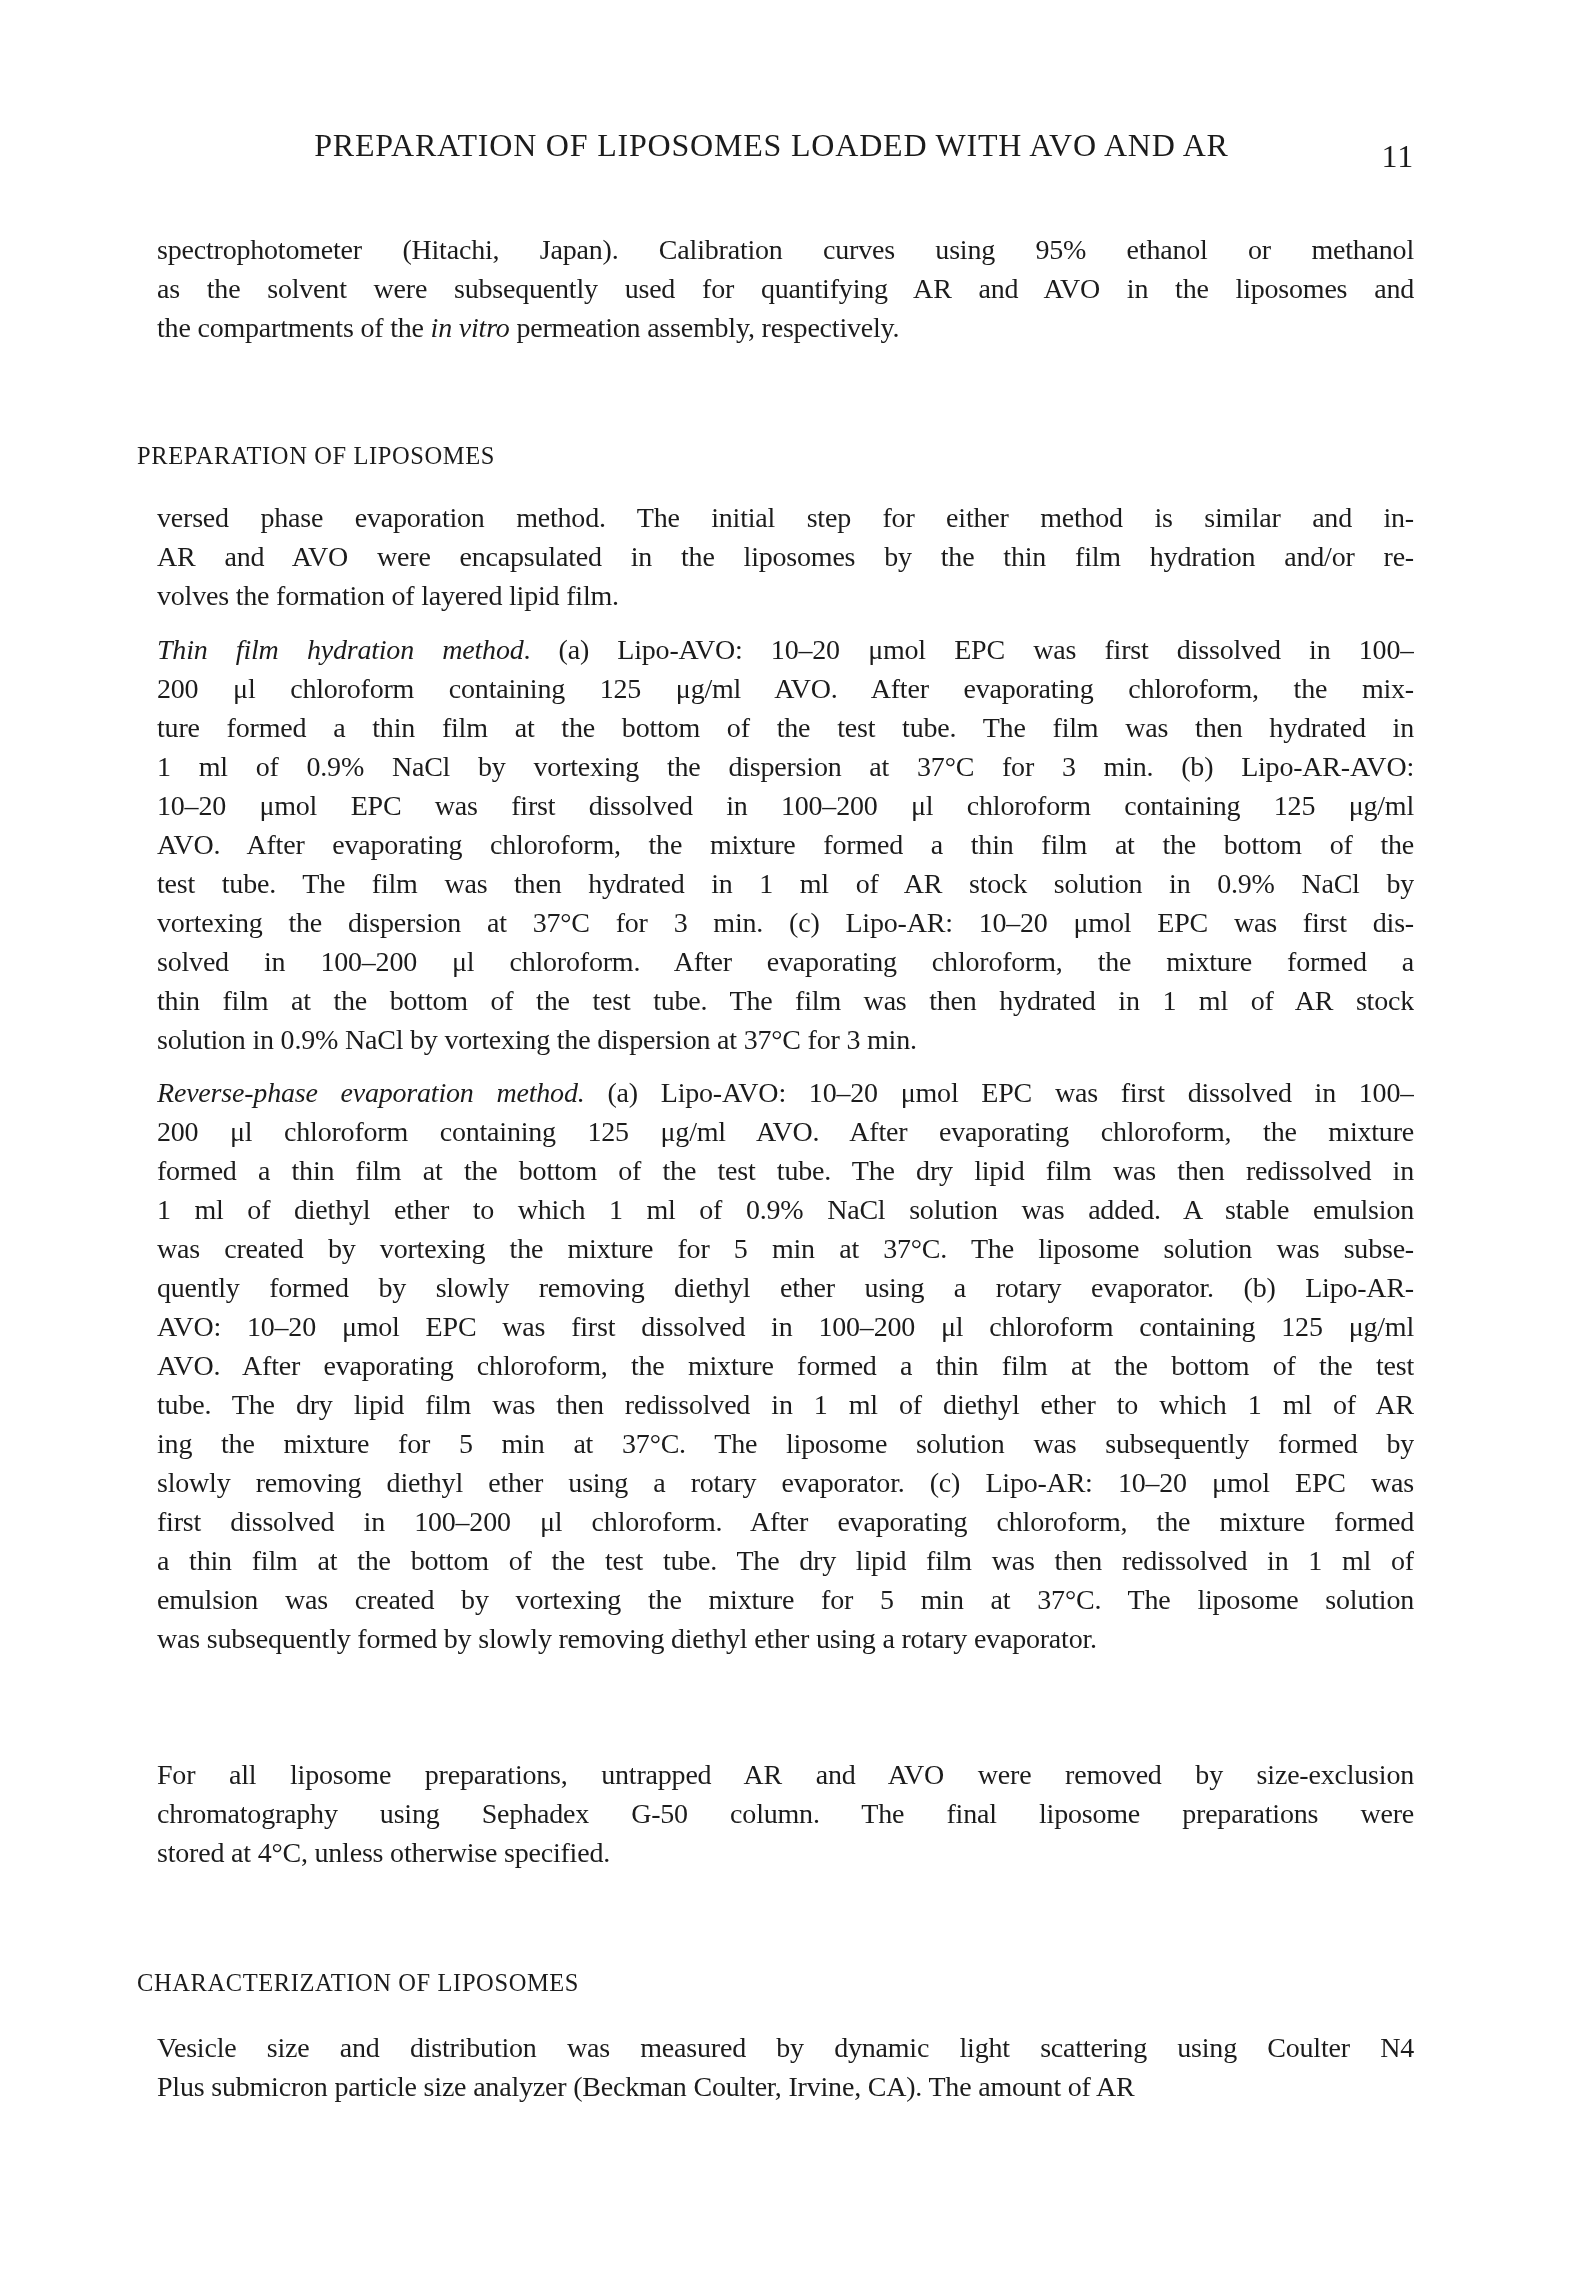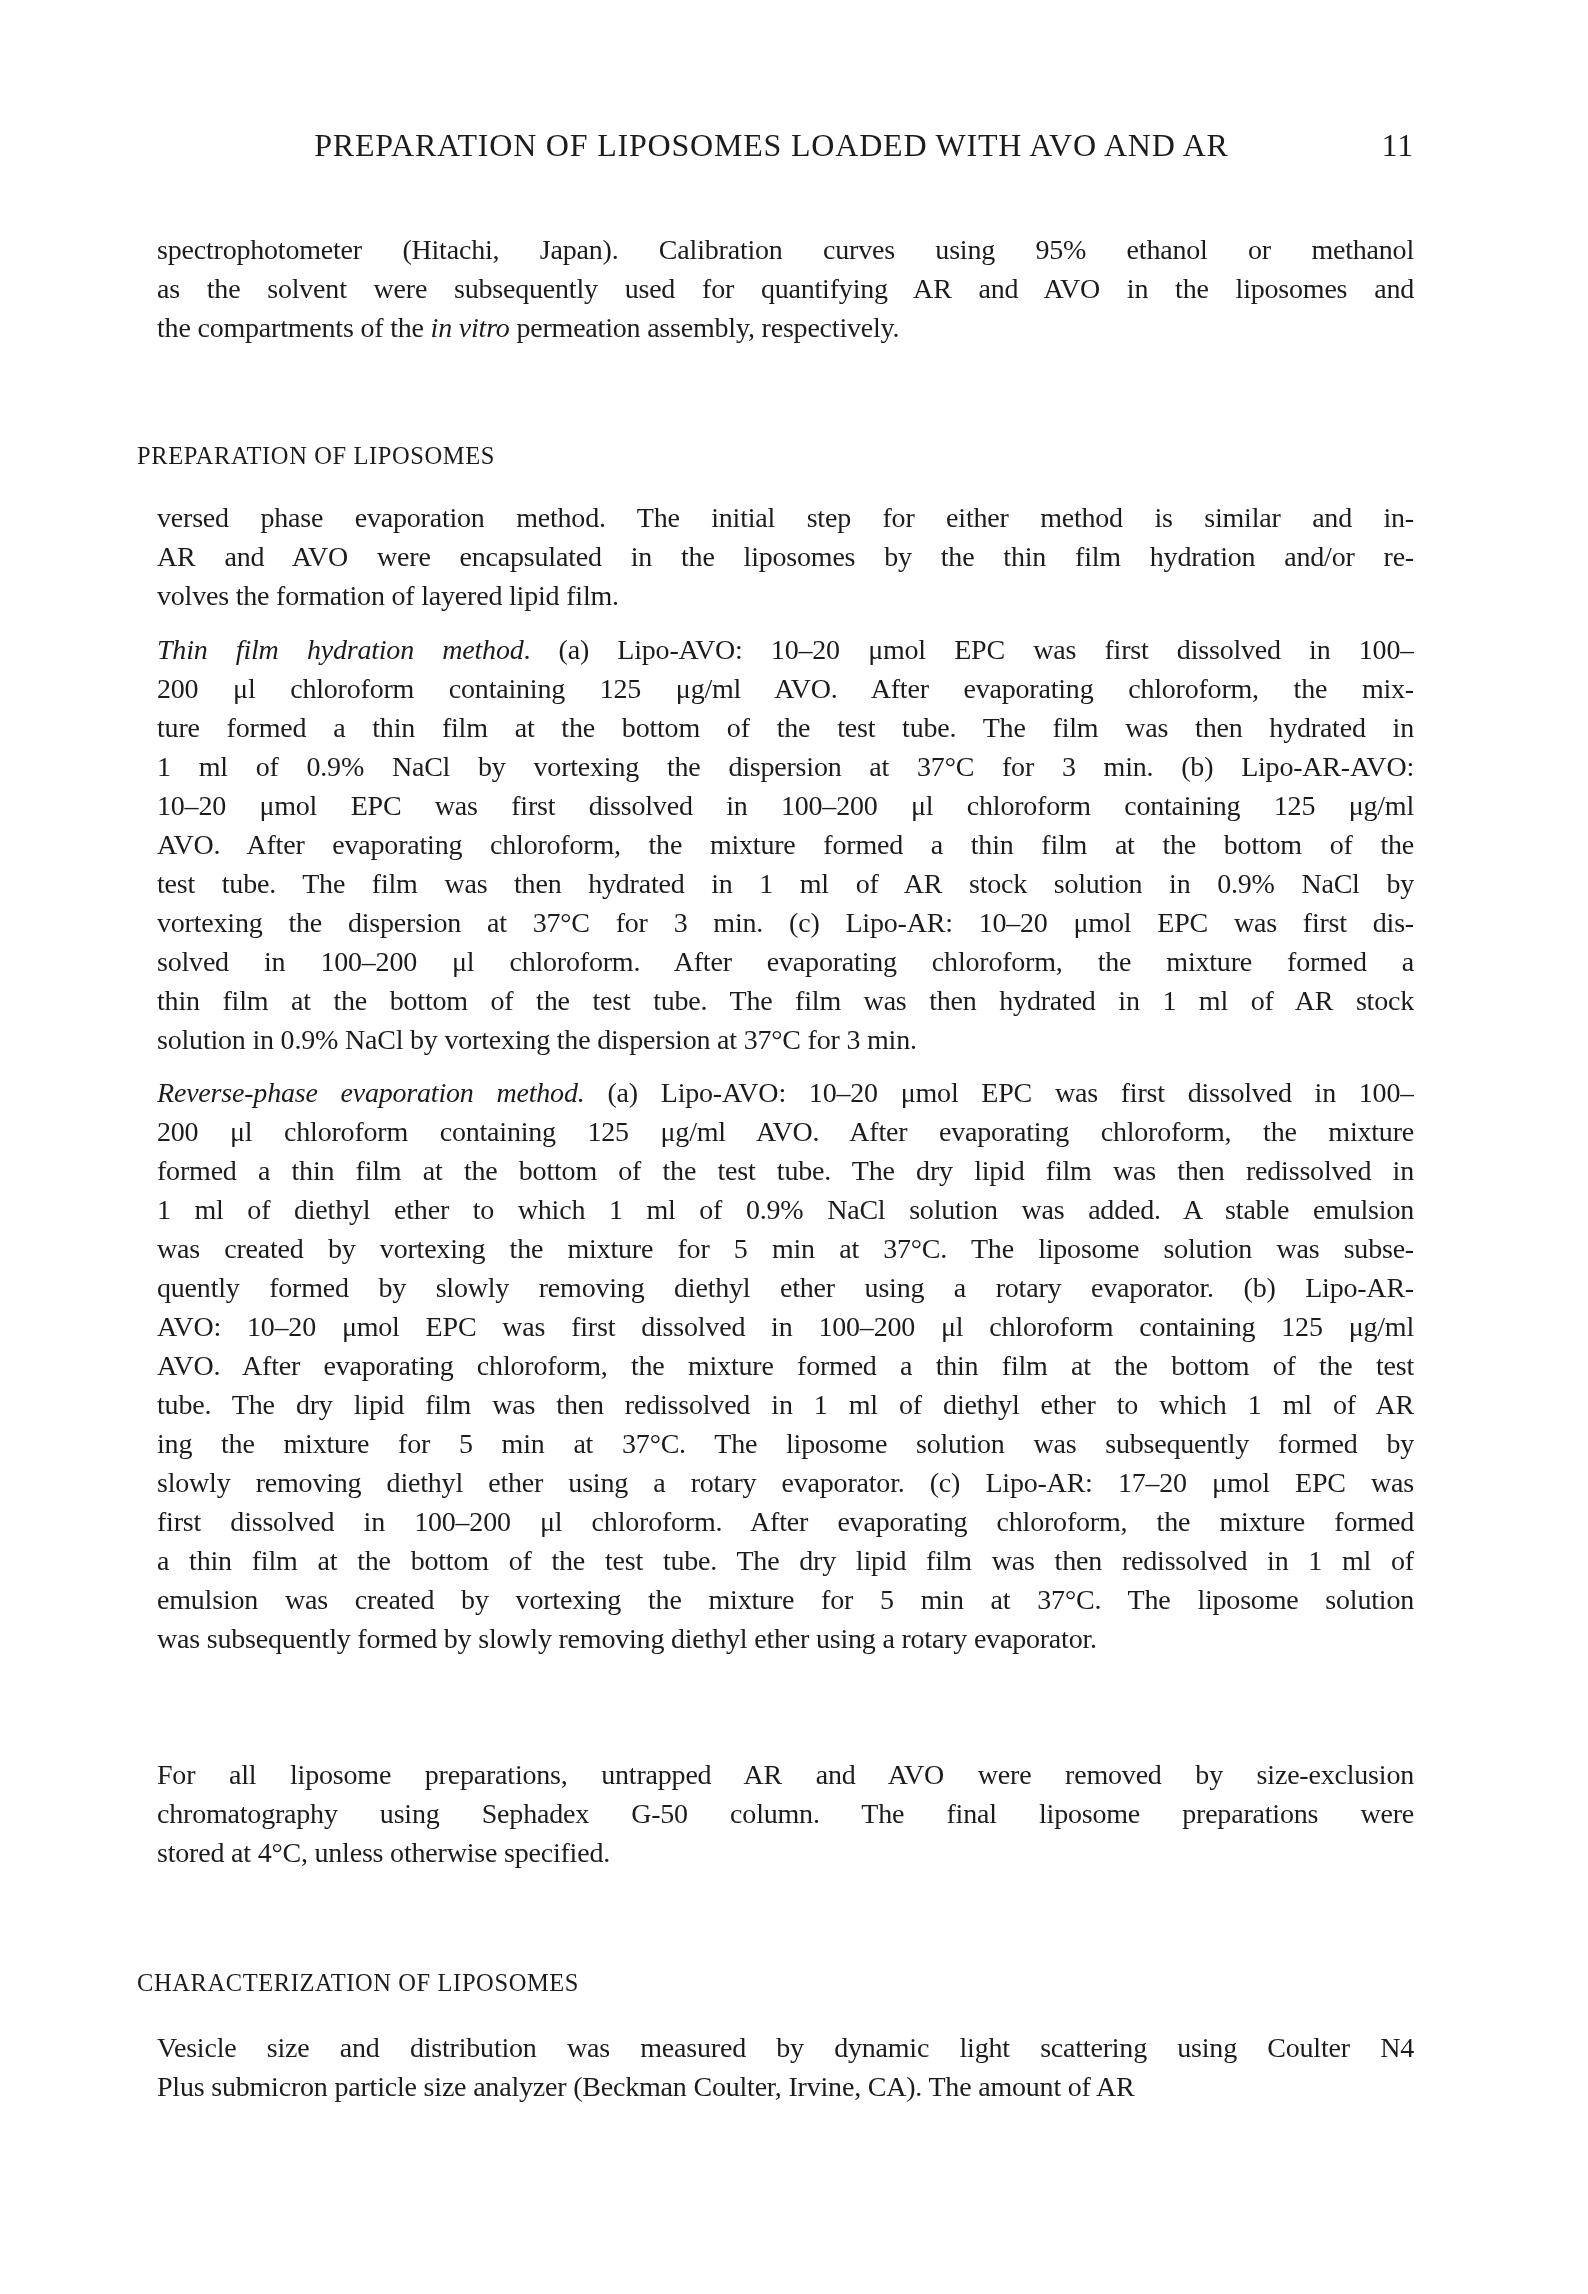--- a/index.html
+++ b/index.html
@@ -25,21 +25,21 @@
   }
   .rh-title {
     position: absolute;
     left: 0; right: 0;
     text-align: center;
     white-space: nowrap;
   }
   .rh-page {
     position: absolute;
     right: 0;
-    top: 0;
+    top: 11px;
   }
   .para {
     position: absolute;
     left: 129px;
     width: 1285px;
     font-size: 28px;
     line-height: 39px;
     letter-spacing: -0.2px;
   }
   .para .line {
@@ -107,21 +107,21 @@
       <div class="line"><span class="it">Reverse-phase evaporation method.</span><span> (a) Lipo-AVO: 10–20 μmol EPC was first dissolved in 100–</span></div>
       <div class="line"><span>200 μl chloroform containing 125 μg/ml AVO. After evaporating chloroform, the mixture</span></div>
       <div class="line"><span>formed a thin film at the bottom of the test tube. The dry lipid film was then redissolved in</span></div>
       <div class="line"><span>1 ml of diethyl ether to which 1 ml of 0.9% NaCl solution was added. A stable emulsion</span></div>
       <div class="line"><span>was created by vortexing the mixture for 5 min at 37°C. The liposome solution was subse-</span></div>
       <div class="line"><span>quently formed by slowly removing diethyl ether using a rotary evaporator. (b) Lipo-AR-</span></div>
       <div class="line"><span>AVO: 10–20 μmol EPC was first dissolved in 100–200 μl chloroform containing 125 μg/ml</span></div>
       <div class="line"><span>AVO. After evaporating chloroform, the mixture formed a thin film at the bottom of the test</span></div>
       <div class="line"><span>tube. The dry lipid film was then redissolved in 1 ml of diethyl ether to which 1 ml of AR</span></div>
       <div class="line"><span>ing the mixture for 5 min at 37°C. The liposome solution was subsequently formed by</span></div>
-      <div class="line"><span>slowly removing diethyl ether using a rotary evaporator. (c) Lipo-AR: 17–20 μmol EPC was</span></div>
+      <div class="line"><span>slowly removing diethyl ether using a rotary evaporator. (c) Lipo-AR: 10–20 μmol EPC was</span></div>
       <div class="line"><span>first dissolved in 100–200 μl chloroform. After evaporating chloroform, the mixture formed</span></div>
       <div class="line"><span>a thin film at the bottom of the test tube. The dry lipid film was then redissolved in 1 ml of</span></div>
       <div class="line"><span>emulsion was created by vortexing the mixture for 5 min at 37°C. The liposome solution</span></div>
       <div class="line last"><span>was subsequently formed by slowly removing diethyl ether using a rotary evaporator.</span></div>
     </div>
 
   <div class="para" style="top:1755px">
       <div class="line"><span>For all liposome preparations, untrapped AR and AVO were removed by size-exclusion</span></div>
       <div class="line"><span>chromatography using Sephadex G-50 column. The final liposome preparations were</span></div>
       <div class="line last"><span>stored at 4°C, unless otherwise specified.</span></div>

